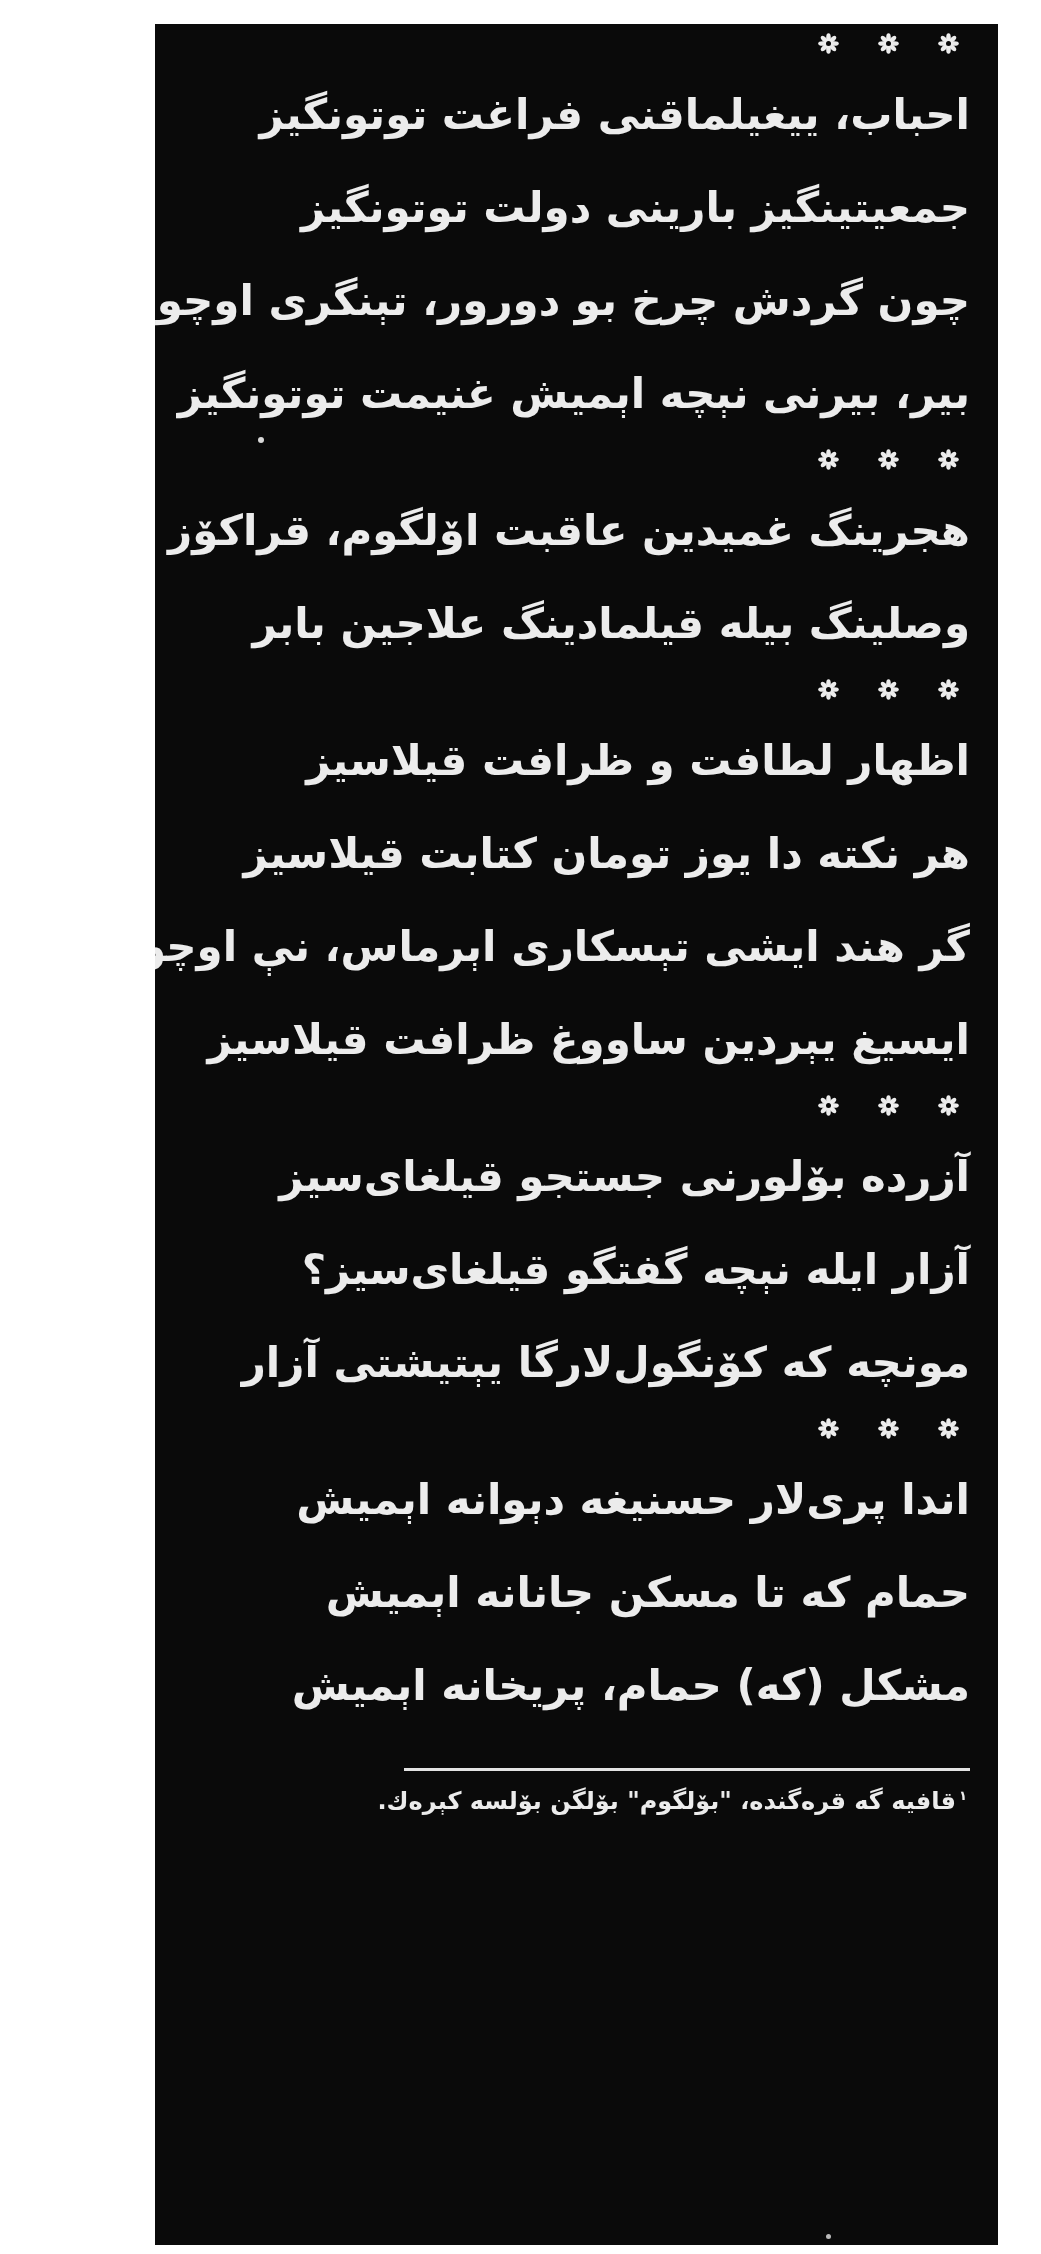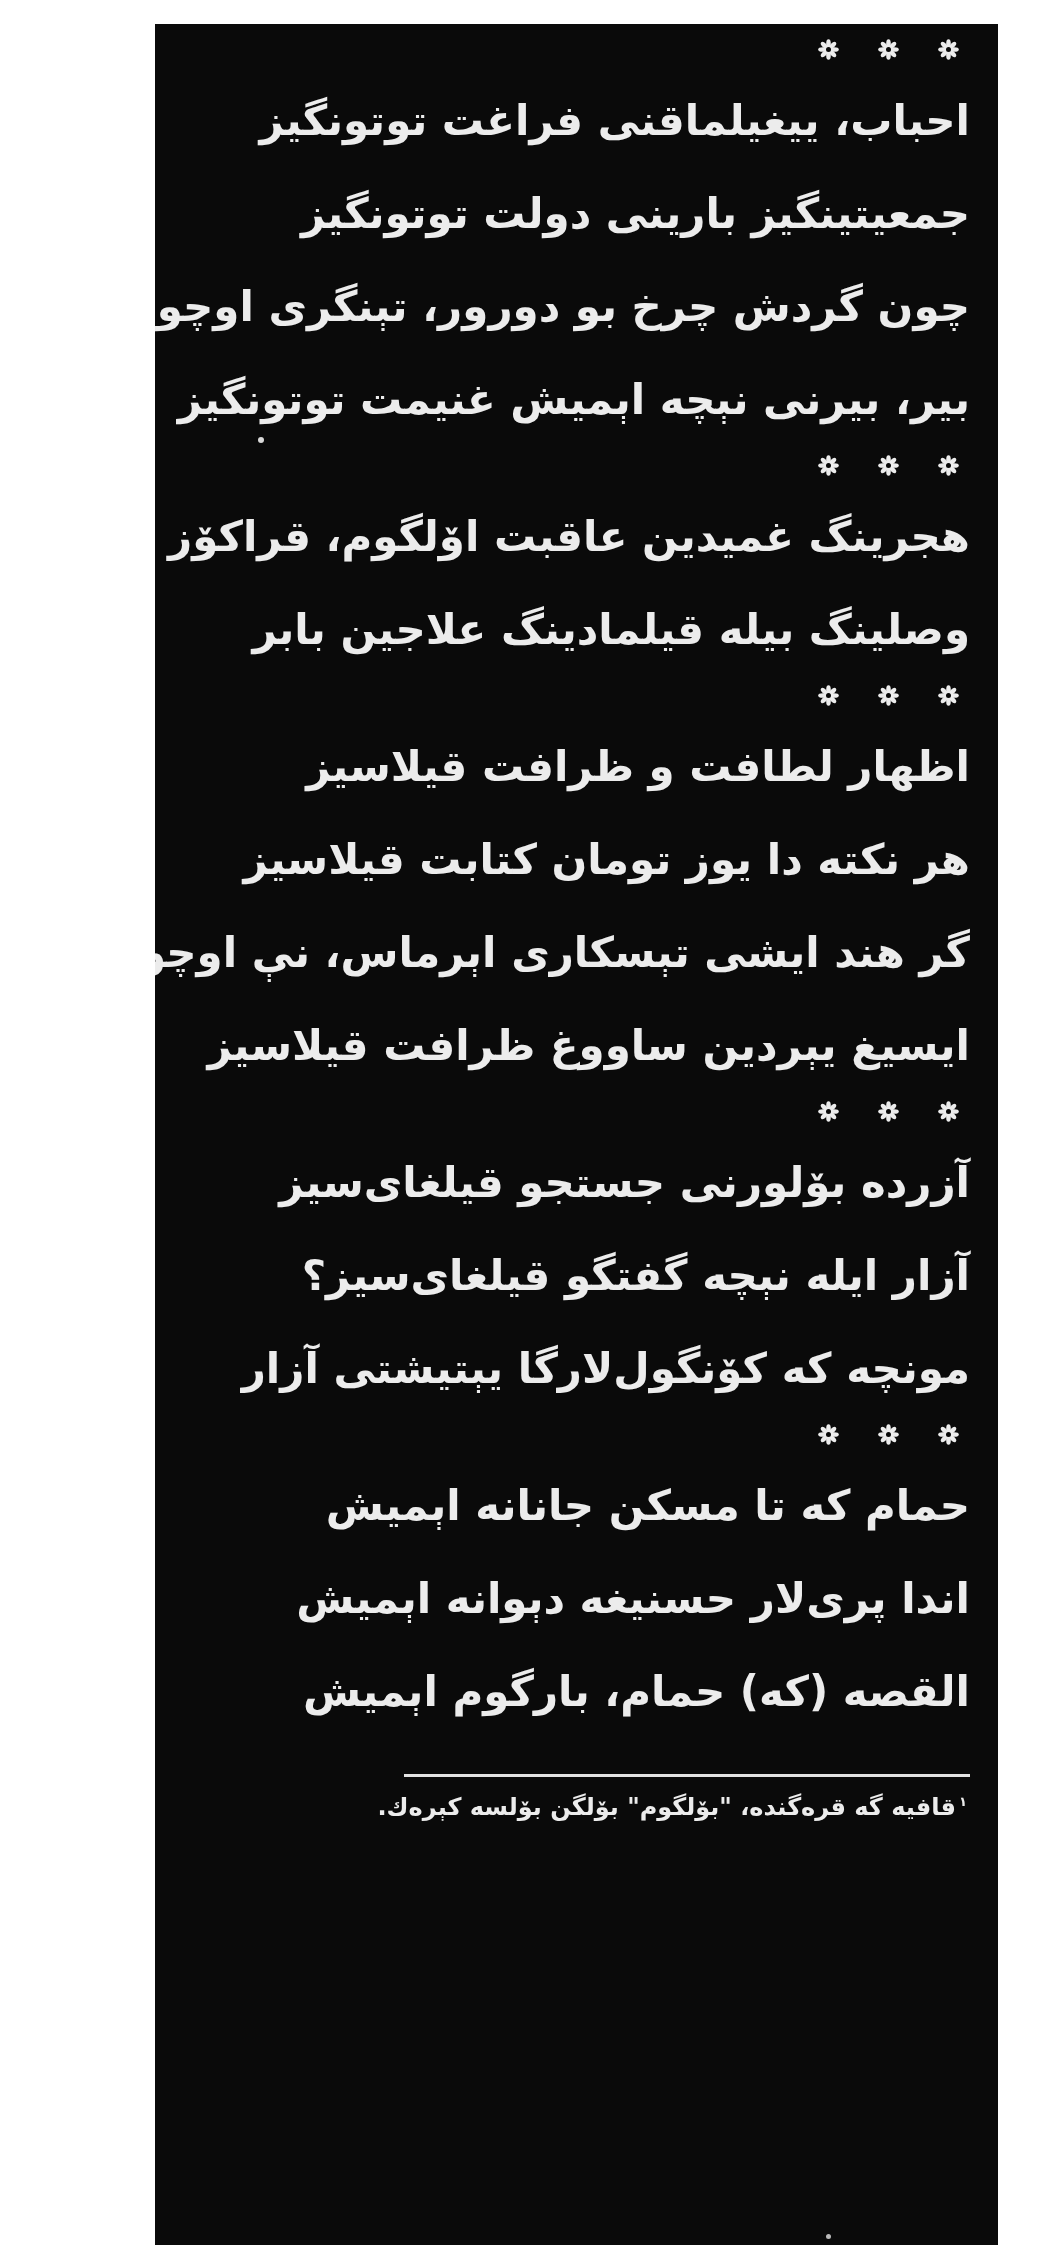--- a/index.html
+++ b/index.html
@@ -9,21 +9,21 @@
     background:#ffffff;
     overflow:hidden;
     font-family:"DejaVu Sans",sans-serif;
   }
   .scan{
     position:absolute;left:155px;top:24px;
     width:843px;height:2221px;
     background:#0a0a0a;
     color:#ececec;
     box-sizing:border-box;
-    padding:6px 28px 0 14px;
+    padding:0 28px 0 14px;
     direction:rtl;
     overflow:hidden;
     font-weight:bold;
   }
   .orn-row{
     height:34px;
     margin:2px 11px 8px 0;
     display:flex;
     align-items:center;
     justify-content:flex-start;
@@ -158,23 +158,23 @@
         <svg class="rosette" viewBox="0 0 21 21" fill="#ececec">
             <use href="#rosette-def"></use>
           </svg>
         <svg class="rosette" viewBox="0 0 21 21" fill="#ececec">
             <use href="#rosette-def"></use>
           </svg>
         <svg class="rosette" viewBox="0 0 21 21" fill="#ececec">
             <use href="#rosette-def"></use>
           </svg>
       </div>
+      <div class="line">اندا پرى‌لار حسنيغه دېوانه اېميش</div>
       <div class="line">حمام كه تا مسكن جانانه اېميش</div>
-      <div class="line">اندا پرى‌لار حسنيغه دېوانه اېميش</div>
-      <div class="line">القصه (كه) حمام، بارگوم اېميش</div>
+      <div class="line">مشكل (كه) حمام، پريخانه اېميش</div>
     </div>
 
     <div class="footnote">
       <div class="fn-rule"></div>
       <div class="fn-line">
         <sup class="fn-marker">۱</sup><span>قافيه گه قره‌گنده، "بۆلگوم" بۆلگن بۆلسه كېره‌ك.</span>
       </div>
     </div>
 
   </div>

